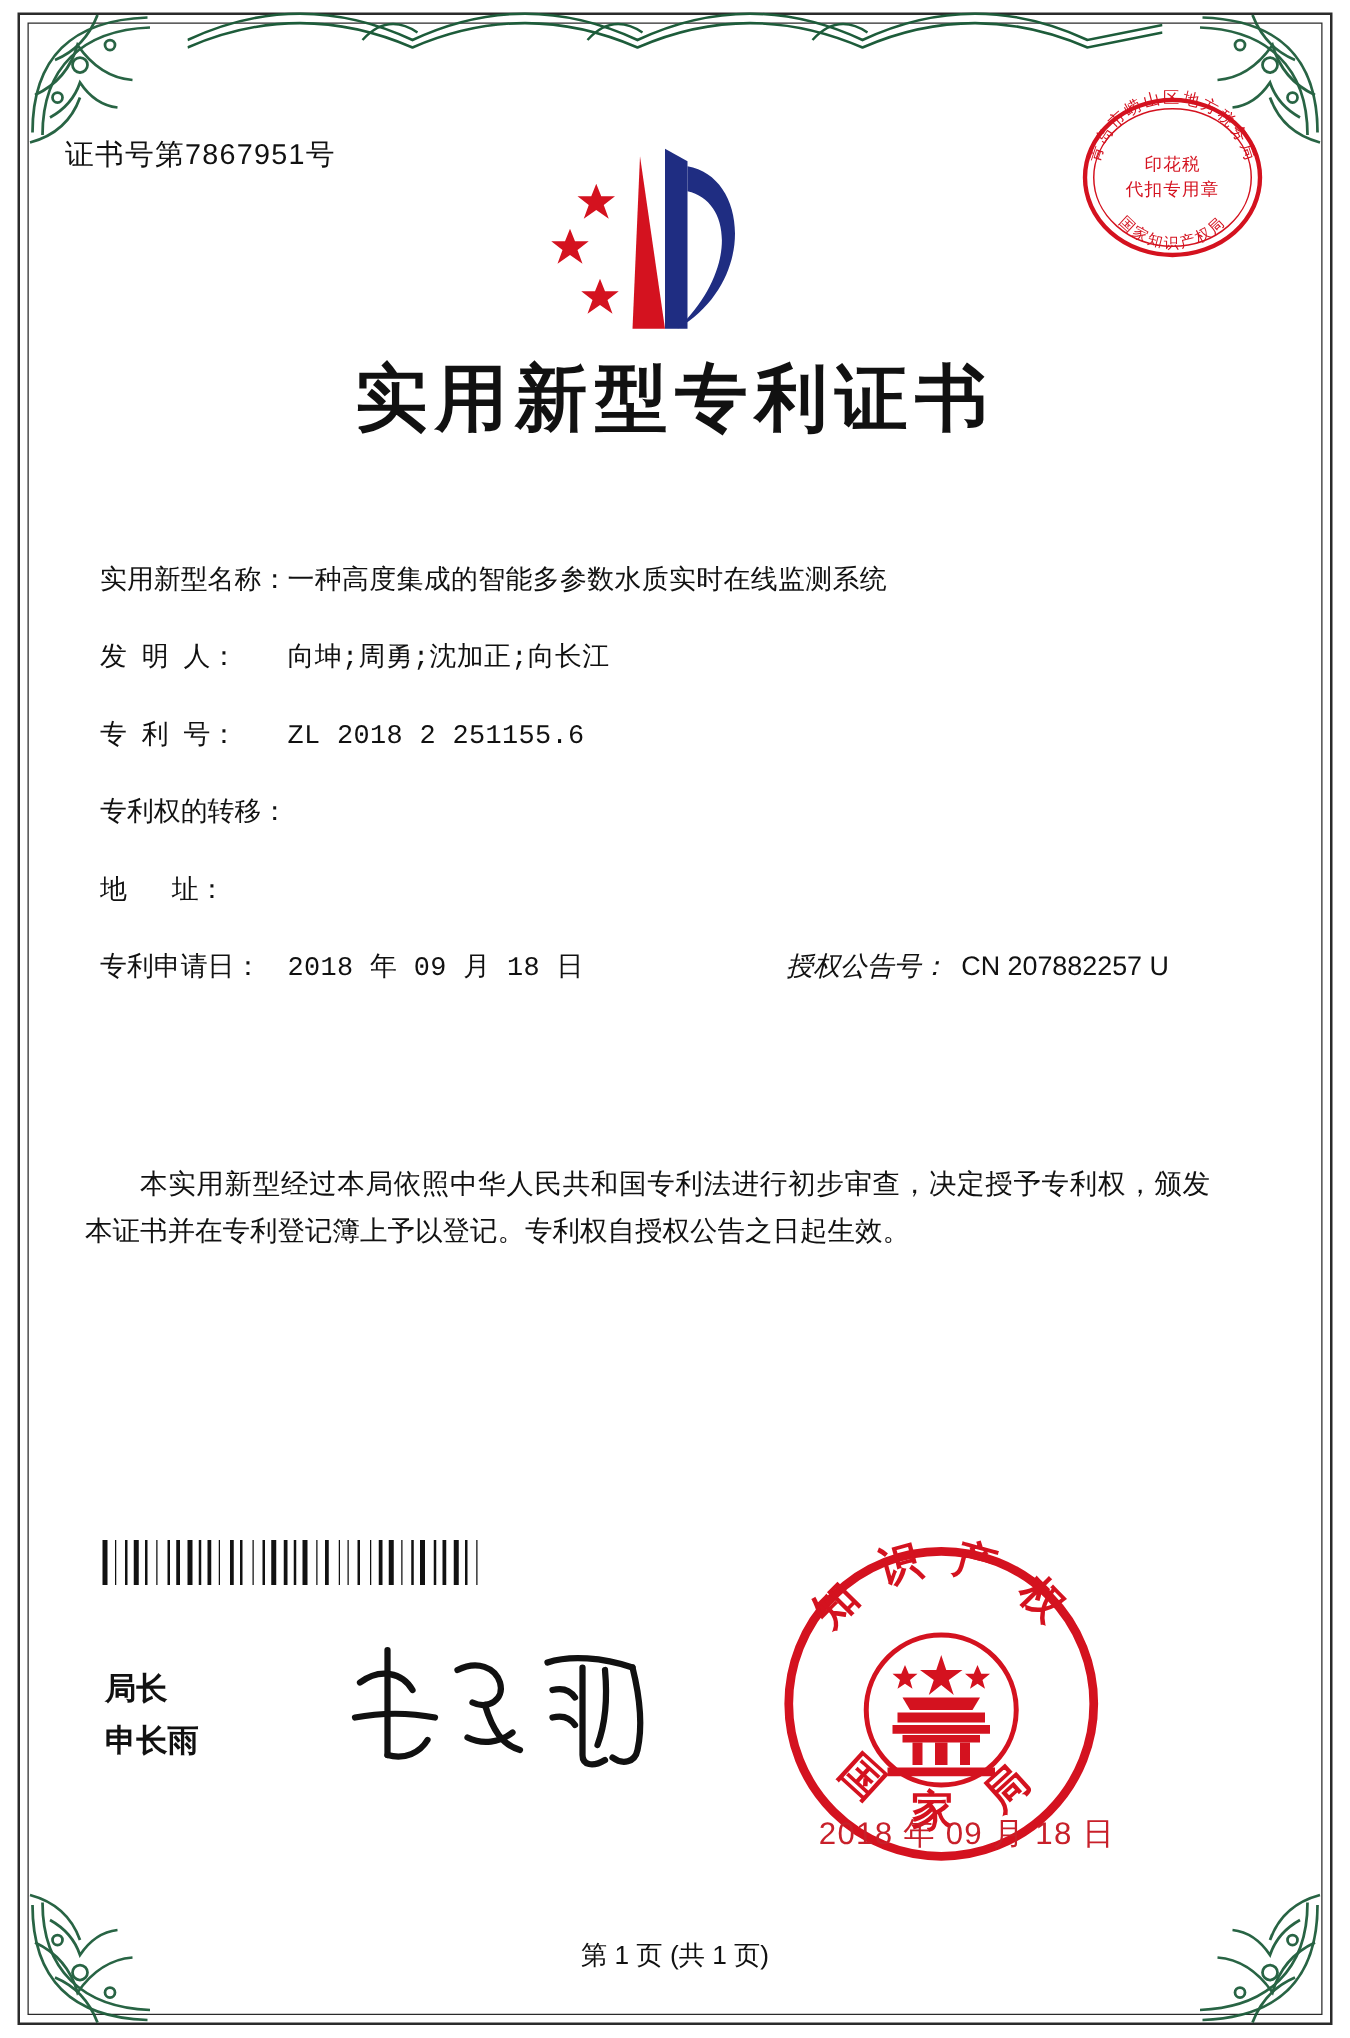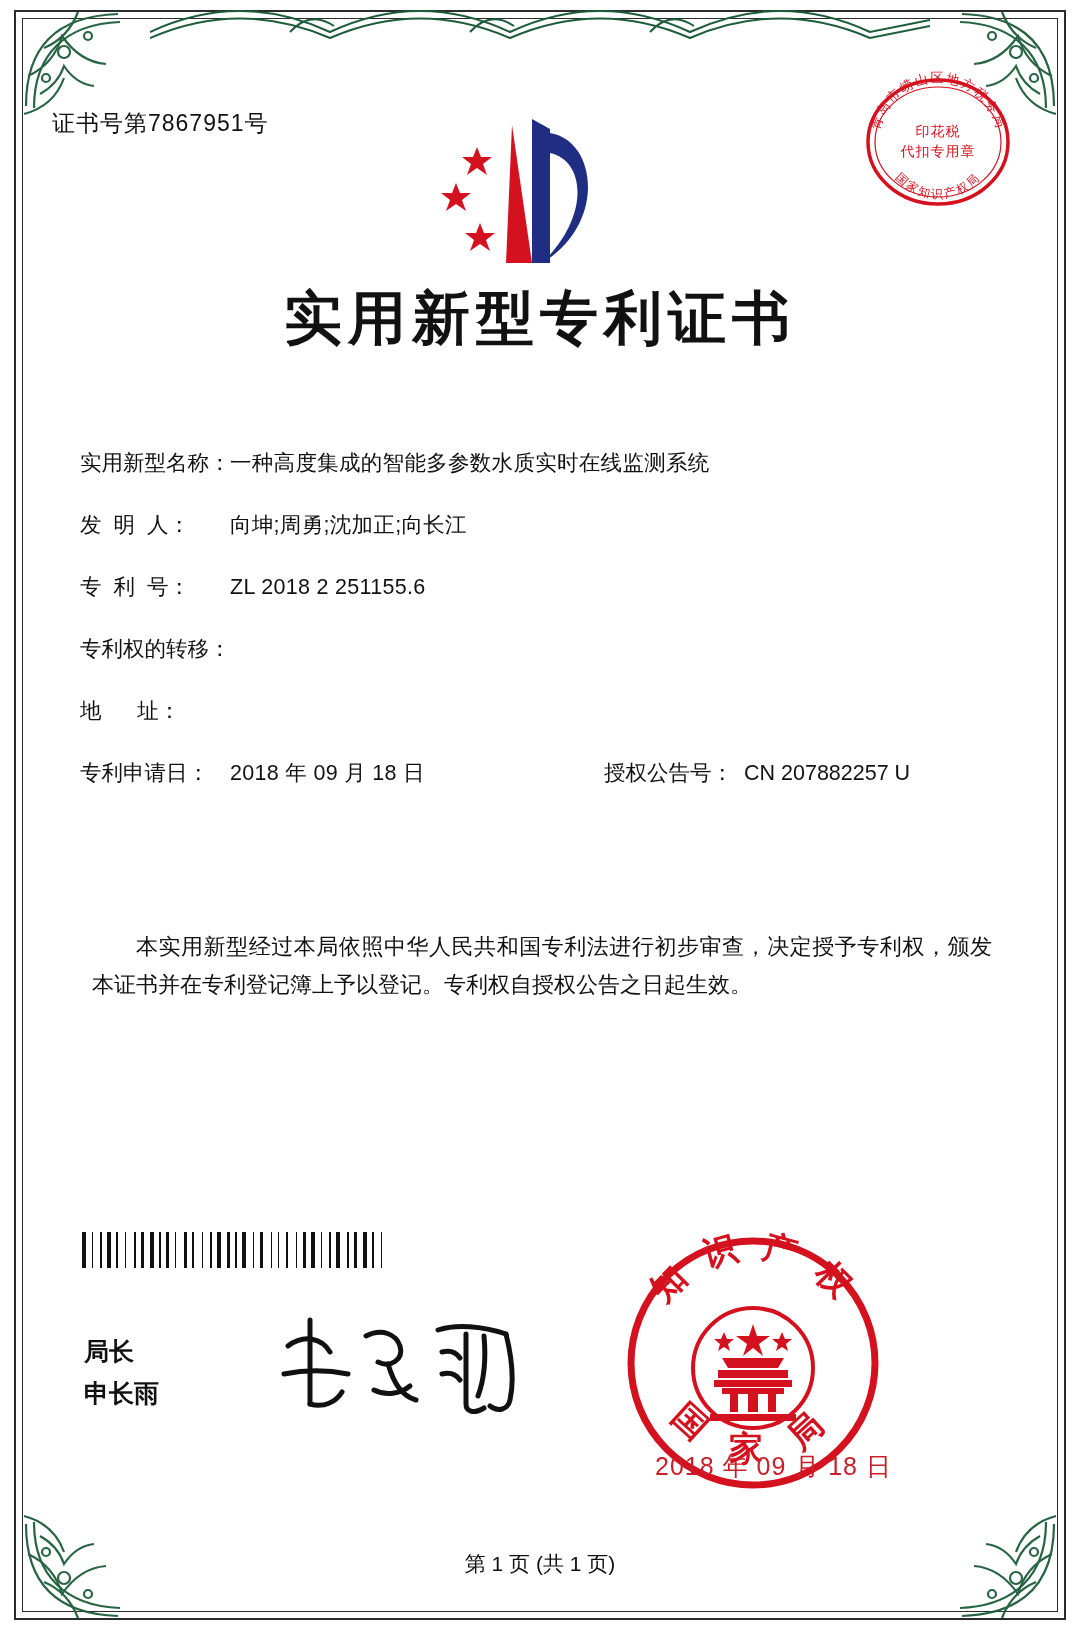--- a/index.html
+++ b/index.html
@@ -98,34 +98,36 @@
   }
   .field-label {
     width: 150px;
     flex: 0 0 150px;
     white-space: pre;
     letter-spacing: 0px;
   }
   .field-value {
     flex: 1;
     letter-spacing: .3px;
+    font-family: Liberation Mono, monospace;
   }
   .field-row.two-col { margin-bottom: 26px; }
   .field-row.two-col .col2-label {
     width: 140px;
     flex: 0 0 140px;
     white-space: pre;
-    margin-left: 74px;
+    margin-left: 99px;
+    font-style: italic;
   }
   .field-row.two-col .col2-value { flex: 0 0 auto; }
 
   
   .body-text {
     position: absolute;
-    left: 92px; top: 928px;
+    left: 68px; top: 928px;
     width: 900px;
     font-size: 22px;
     line-height: 38px;
     text-align: justify;
     font-family: "Liberation Serif", "DejaVu Serif", serif;
   }
   .body-text p {
     margin: 0 0 4px 0;
     text-indent: 44px;
   }

